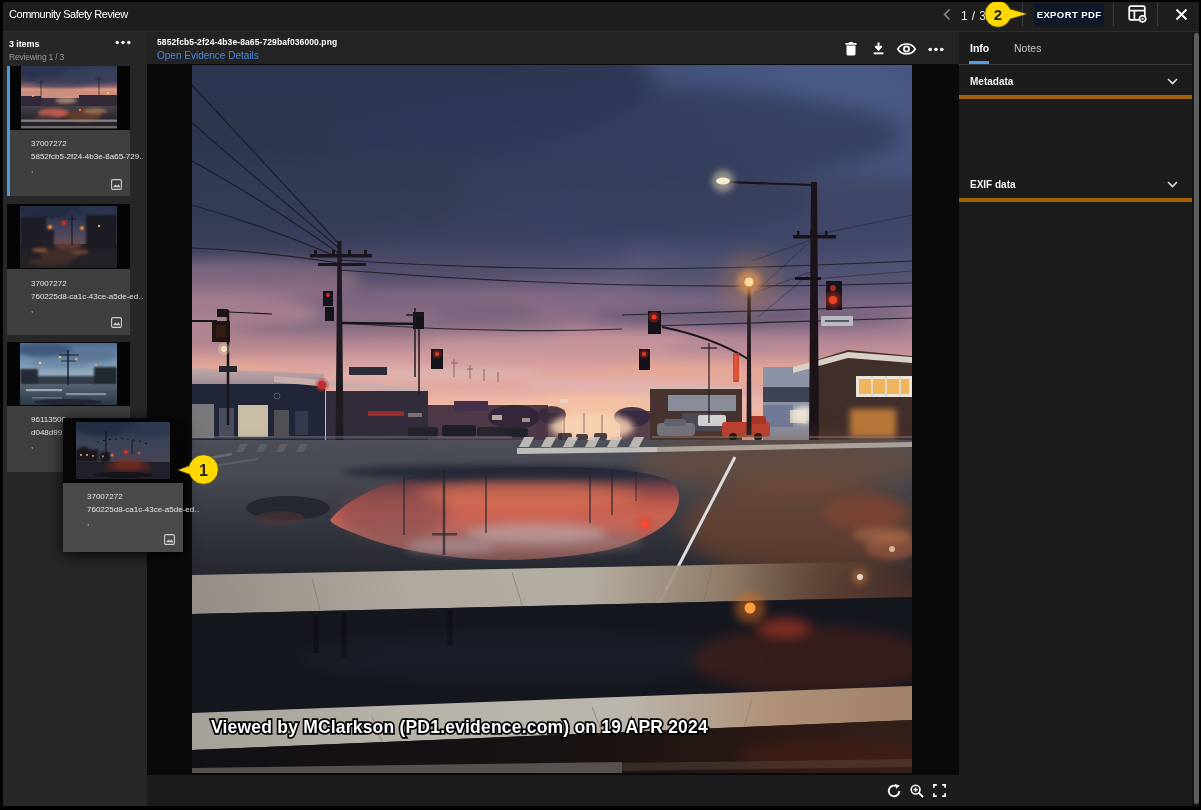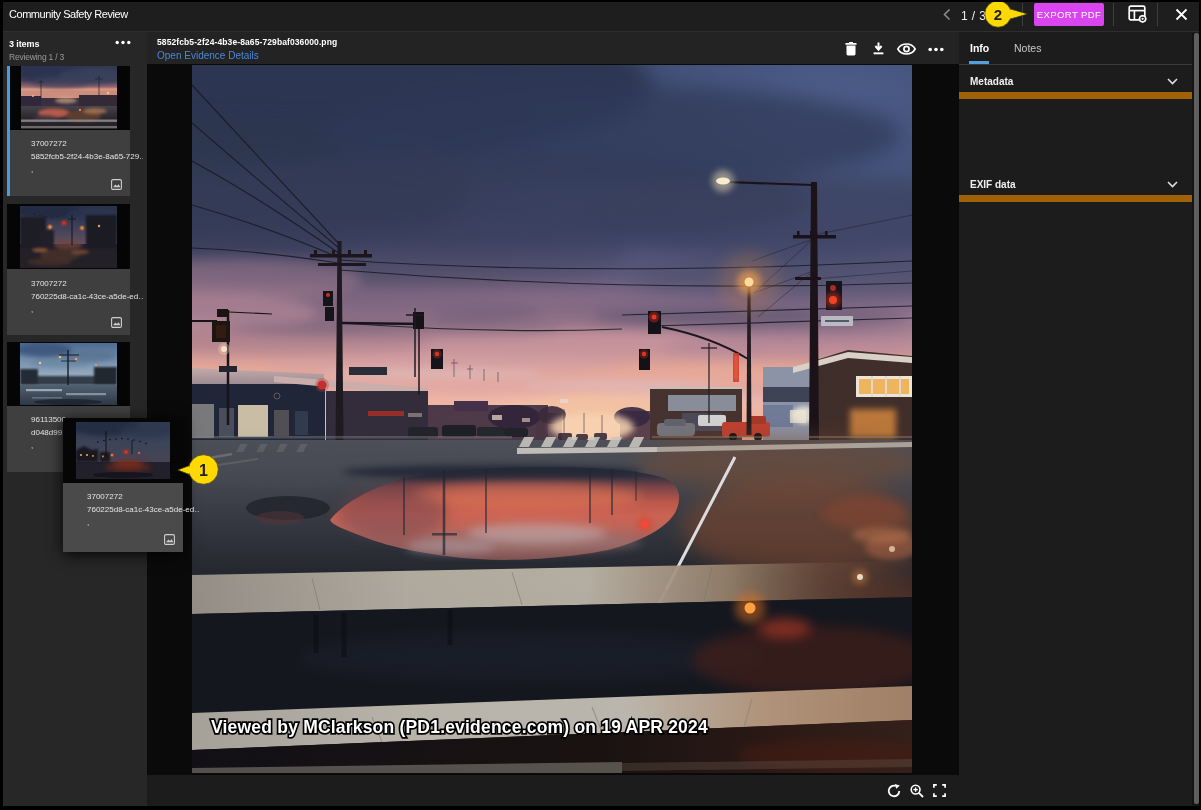--- a/index.html
+++ b/index.html
@@ -6,22 +6,22 @@
 html,body { width:1201px; height:810px; background:#0a0a0a; overflow:hidden;
   font-family:"Liberation Sans", sans-serif; }
 #page { position:relative; width:1201px; height:810px; }
 .abs { position:absolute; }
 
 
 #topbar { left:0; top:0; width:1201px; height:32px; background:#1e1e1e; border-bottom:1px solid #2e2e2e; }
 #title { left:9px; top:8px; font-size:11px; font-weight:normal; color:#fff; letter-spacing:-0.45px; }
 .sep { width:1px; top:3px; height:23px; background:#3e3e3e; }
 #pg { left:961px; top:9px; font-size:12px; color:#eee; letter-spacing:0.4px;text-align:right;}
-#btn-export { left:1034px; top:3px; width:70px; height:23px; background:#d946ef; border-radius:2px;
-  color:#fff; font-size:9.5px; font-weight:normal; letter-spacing:0.4px; text-align:center; line-height:23px; }
+#btn-export { left:1034px; top:3px; width:70px; height:23px; background:#0f172a; border-radius:2px;
+  color:#fff; font-size:9.5px; font-weight:bold; letter-spacing:0.4px; text-align:center; line-height:23px; }
 
 
 #sidebar { left:0; top:32px; width:147px; height:778px; background:#272727; }
 #sb-head1 { left:9px; top:39px; font-size:9px; font-weight:bold; color:#fff; letter-spacing:-0.1px; }
 #sb-head2 { left:9px; top:52px; font-size:8.5px; color:#9a9a9a; letter-spacing:-0.2px; }
 .card { left:7px; width:123px; background:#3f3f3f; }
 .thumbbox { position:absolute; left:0; top:0; width:123px; height:64px; background:#050505; }
 .thumbbox svg { position:absolute; left:13px; top:1px; }
 .cid { position:absolute; left:8px; font-size:8px; color:#e4e4e4; white-space:nowrap; overflow:hidden; max-width:112px;margin-left:16px; }
 .imgicon { position:absolute; right:8px; }
@@ -30,21 +30,21 @@
 #vheader { left:147px; top:32px; width:812px; height:32px; background:#232323; }
 #fname { left:157px; top:37px; font-size:8.5px; font-weight:bold; color:#fff; letter-spacing:0.1px; }
 #openlink { left:157px; top:50px; font-size:10px; color:#4b87d8; }
 #stage { left:147px; top:64px; width:812px; height:711px; background:#0a0a0a; }
 #photo { left:192px; top:65px; width:720px; height:708px; }
 #vfooter { left:147px; top:775px; width:812px; height:35px; background:#1c1c1c; }
 
 
 #rpanel { left:959px; top:32px; width:242px; height:778px; background:#1c1c1c; }
 #tabs { left:959px; top:32px; width:242px; height:33px; border-bottom:1px solid #3a3a3a; }
-.row { left:959px; width:234px; height:34px; border-bottom:7px solid #a16207; }
+.row { left:959px; width:234px; height:34px; border-bottom:4px solid #a16207; }
 .rowlbl { position:absolute; left:11px; top:11px; font-size:10px; font-weight:bold; color:#f0f0f0; }
 .chev { position:absolute; right:15px; top:13px; }
 
 
 #fcard { left:63px; top:418px; width:120px; height:134px; background:#4a4a4a; box-shadow:0 3px 14px rgba(0,0,0,0.85); }
 </style>
 </head>
 <body>
 <div id="page">
   <div id="topbar" class="abs"></div>

